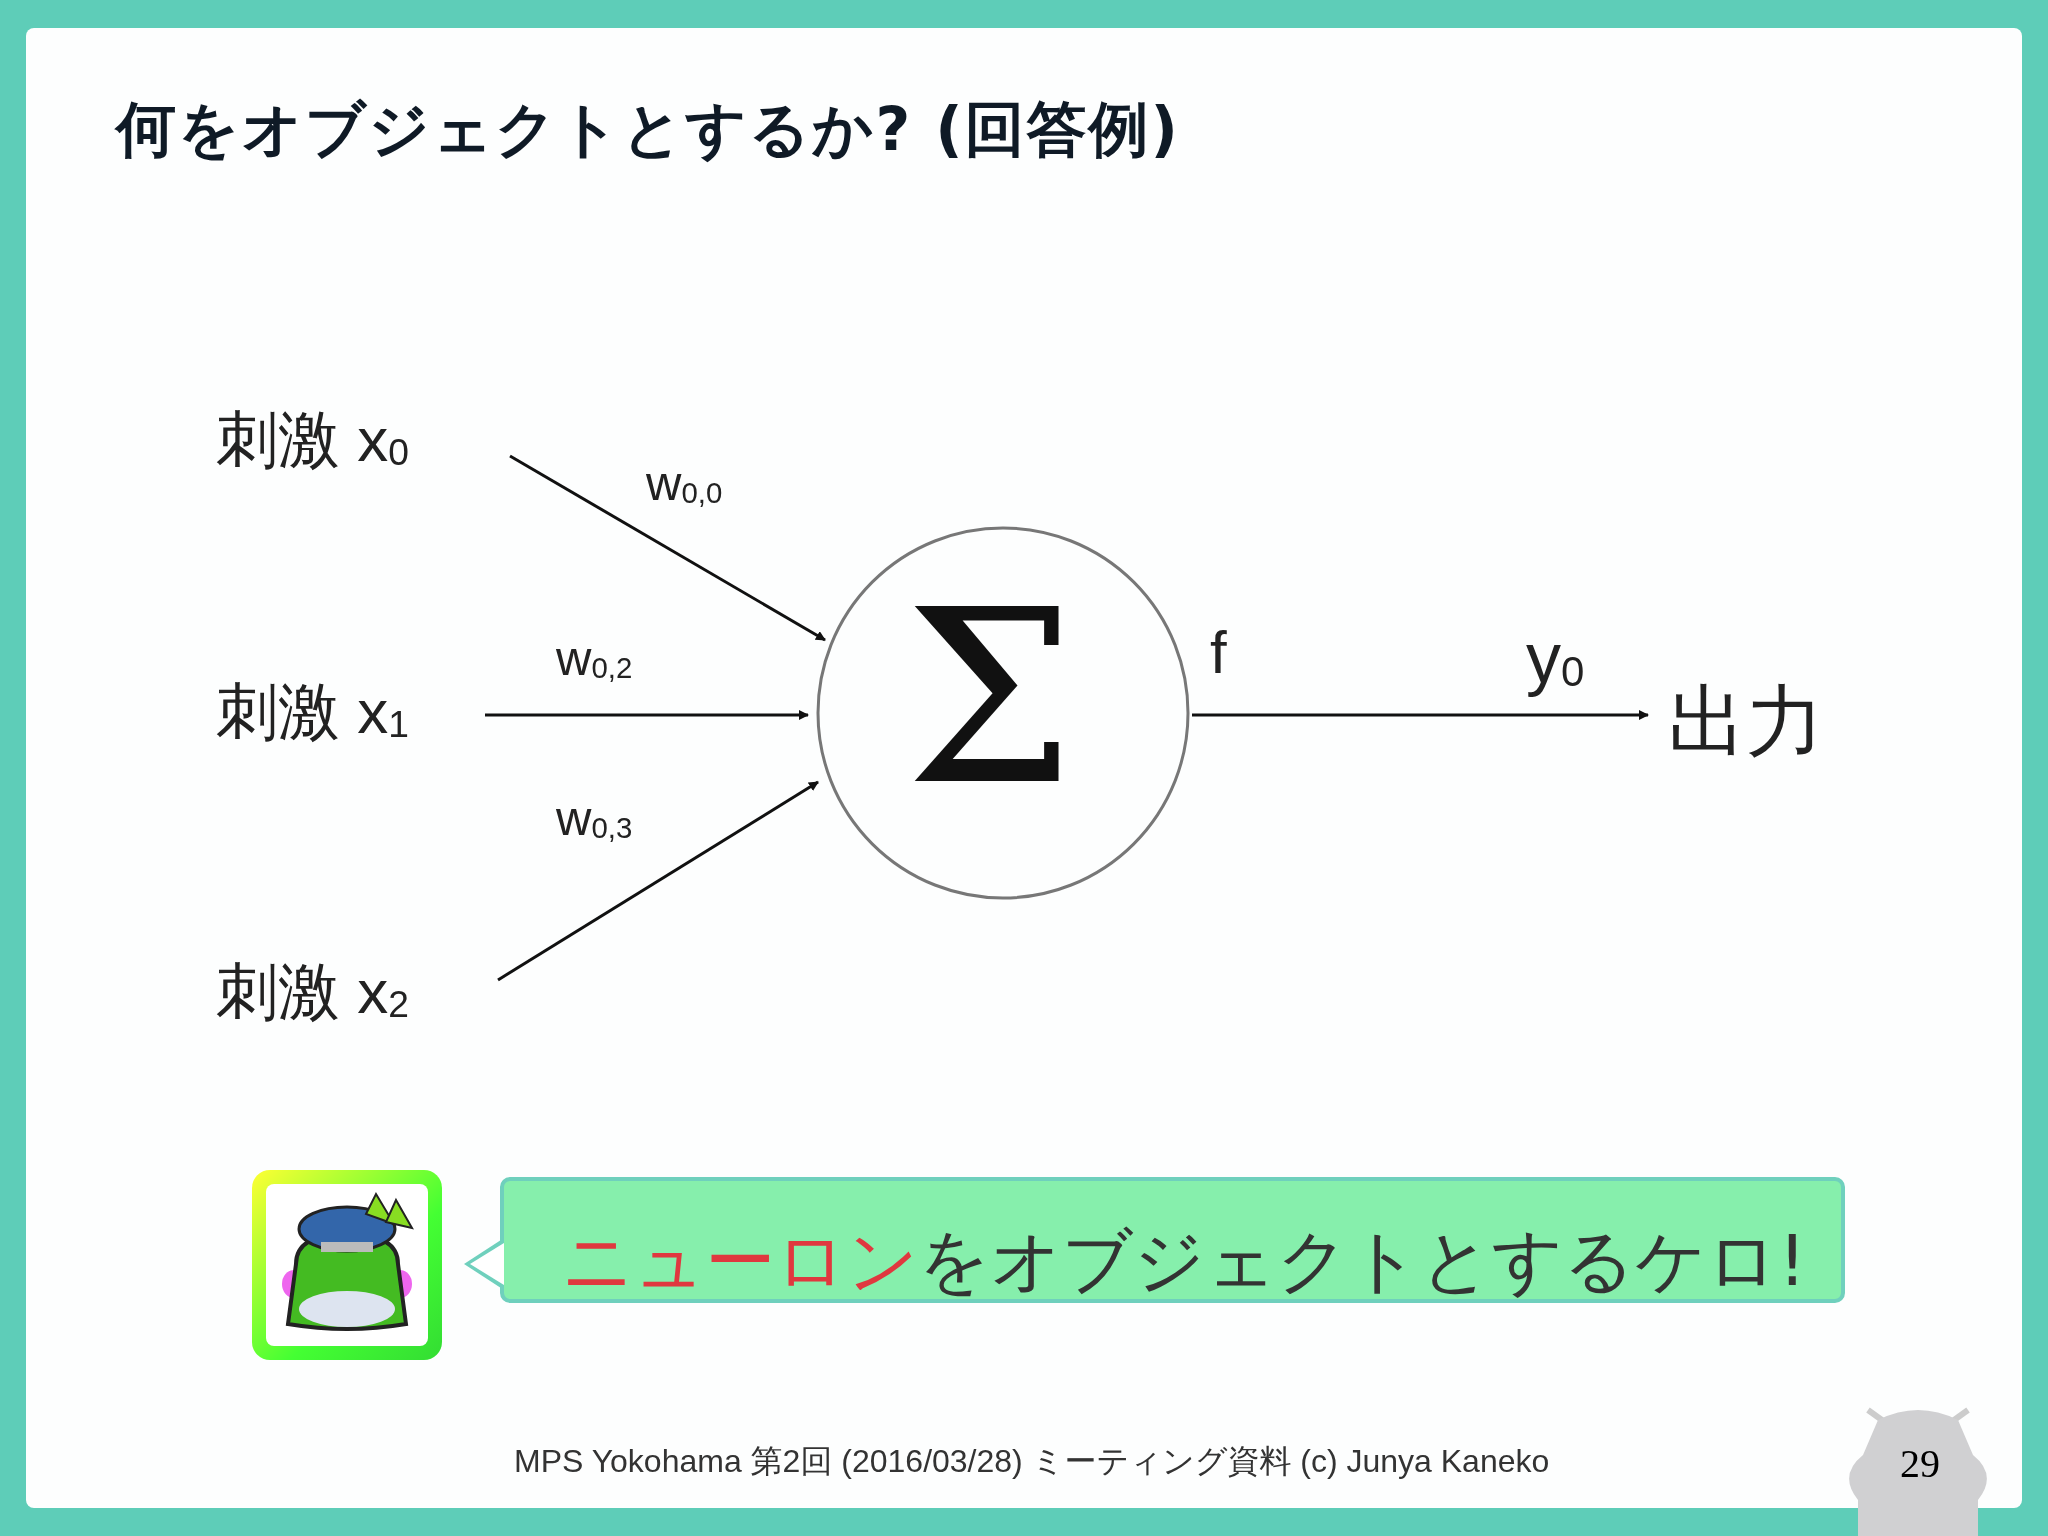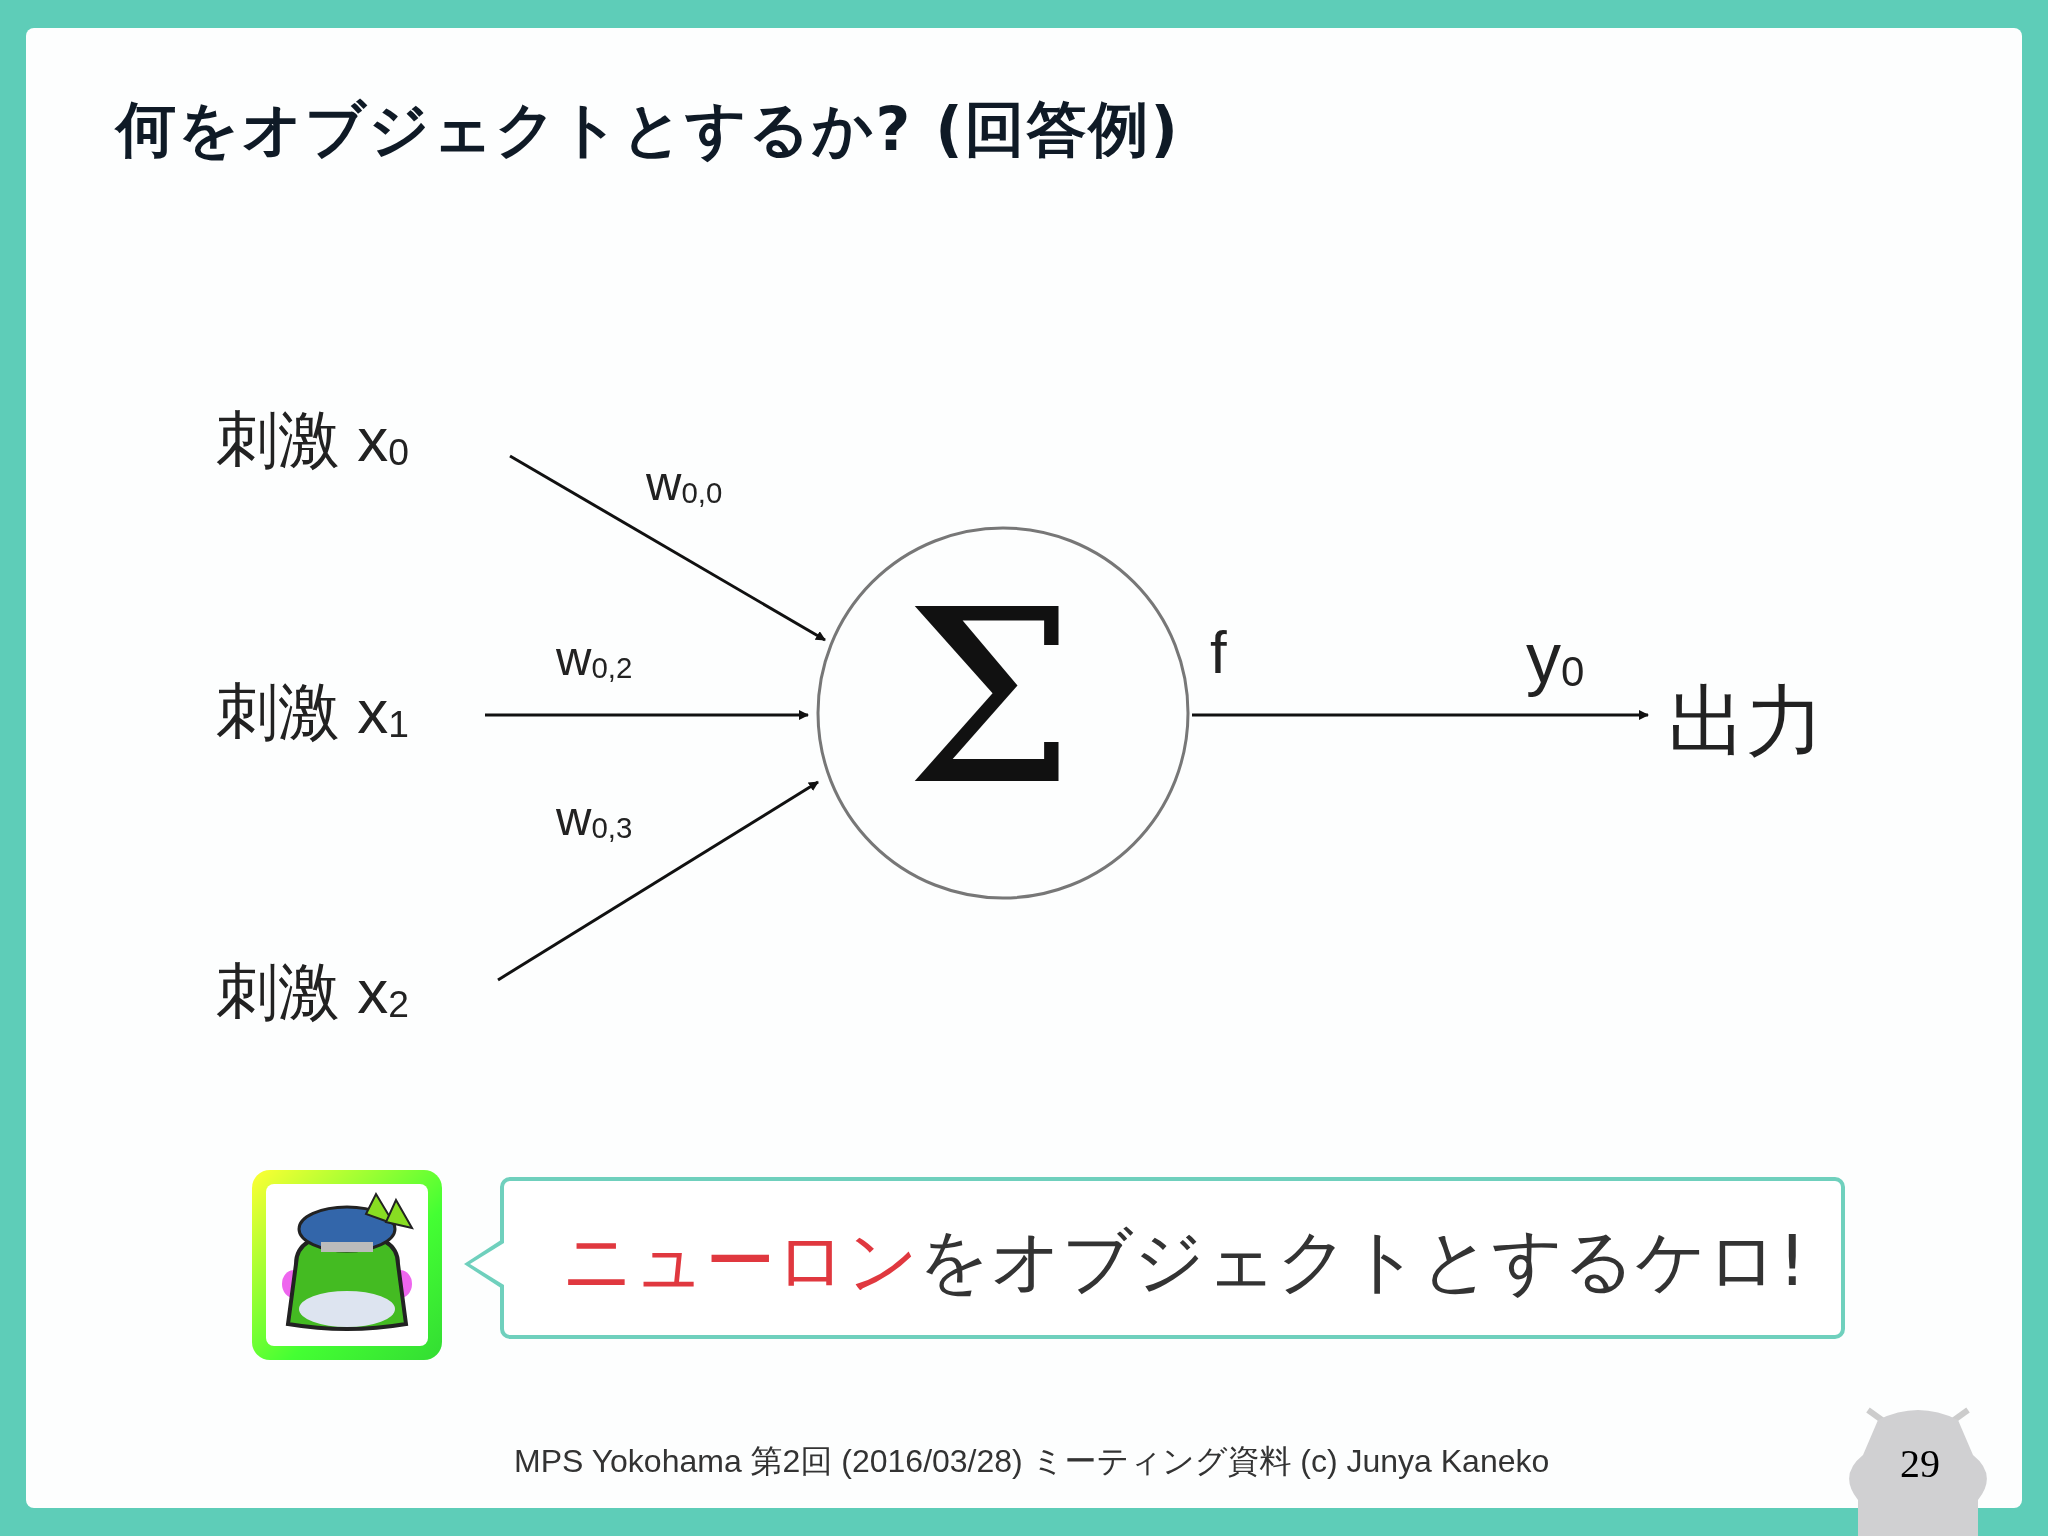--- a/index.html
+++ b/index.html
@@ -34,22 +34,22 @@
   .avatar {
     position:absolute; left:252px; top:1170px; width:190px; height:190px;
     border-radius:18px;
     background:linear-gradient(135deg,#ffff33,#44ff33 60%,#33dd33);
   }
   .avatar-inner {
     position:absolute; left:14px; top:14px; right:14px; bottom:14px;
     background:#fff; border-radius:8px; overflow:hidden;
   }
   .bubble {
-    position:absolute; left:500px; top:1177px; width:1345px; height:162px;
-    border:4px solid #6fd0bd; border-radius:10px; background:#ffffff;
+    position:absolute; left:500px; top:1177px; width:1345px; height:126px;
+    border:4px solid #6fd0bd; border-radius:10px; background:#86efac;
     box-sizing:border-box;
   }
   .bubble-tail {
     position:absolute; left:464px; top:1238px; width:0; height:0;
     border-top:26px solid transparent; border-bottom:26px solid transparent;
     border-right:40px solid #6fd0bd;
   }
   .bubble-tail-in {
     position:absolute; left:470px; top:1243px; width:0; height:0;
     border-top:21px solid transparent; border-bottom:21px solid transparent;

